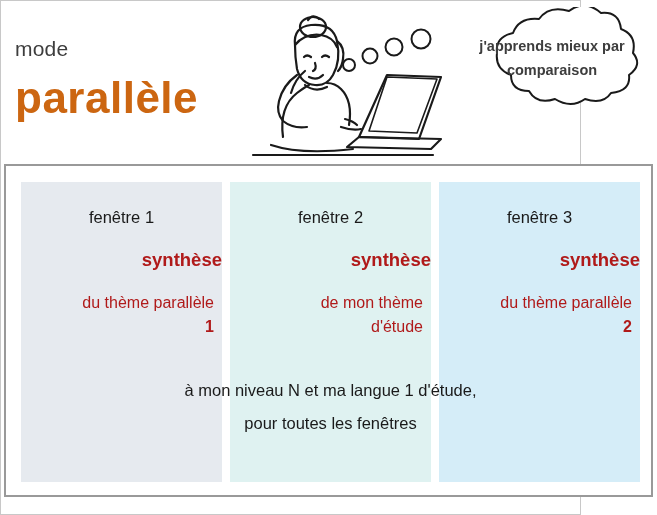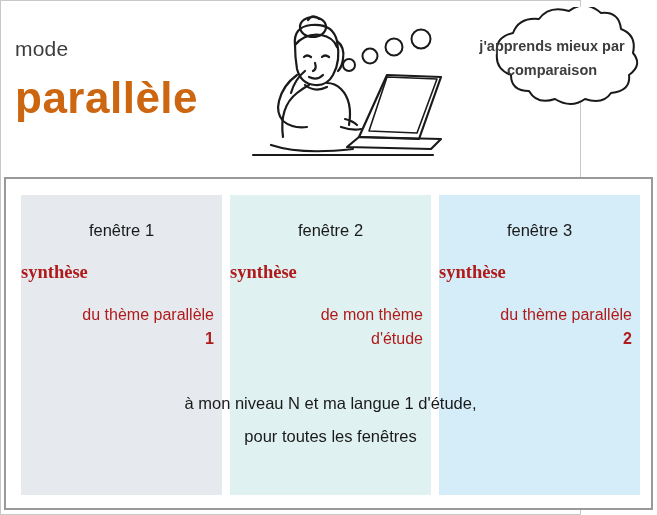--- a/index.html
+++ b/index.html
@@ -75,21 +75,21 @@
     font-size: 14.5px;
     color: #3d3d3d;
     line-height: 24px;
     font-weight: bold;
   }
 
   
   .panel {
     position: absolute;
     left: 3px;
-    top: 176px;
+    top: 163px;
     width: 649px;
     height: 333px;
     border: 2px solid #999999;
     box-sizing: border-box;
     background: #ffffff;
     padding-left: 14px;
   }
   .columns {
     position: absolute;
     left: 15px;
@@ -109,26 +109,25 @@
   .col-2 { background: #dff2f1; }
   .col-3 { background: #d5edf8; }
 
   .col-title {
     text-align: center;
     font-size: 16.5px;
     color: #1a1a1a;
     margin-bottom: 22px;
   }
   .col-synth {
-    text-align: left;
+    text-align: right;
     font-size: 18.5px;
     font-weight: bold;
     color: #b01a1a;
     margin-bottom: 20px;
-    font-family: Liberation Serif, serif;
   }
   .col-sub {
     text-align: right;
     font-size: 16px;
     color: #b01a1a;
     line-height: 24px;
     padding: 0 8px;
   }
   .col-sub b {
     font-weight: bold;

